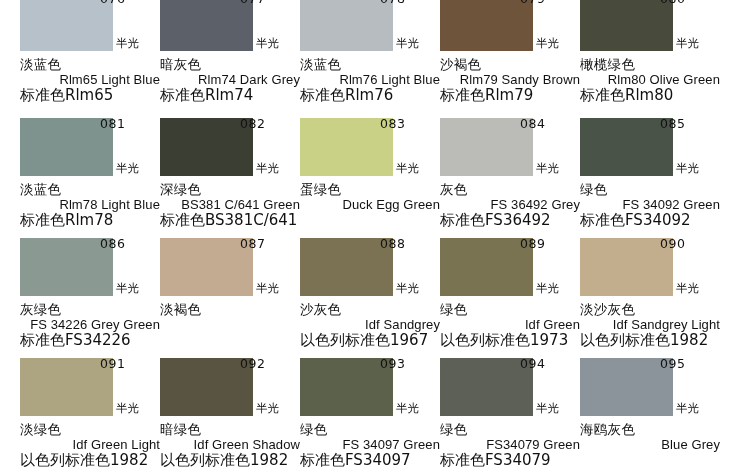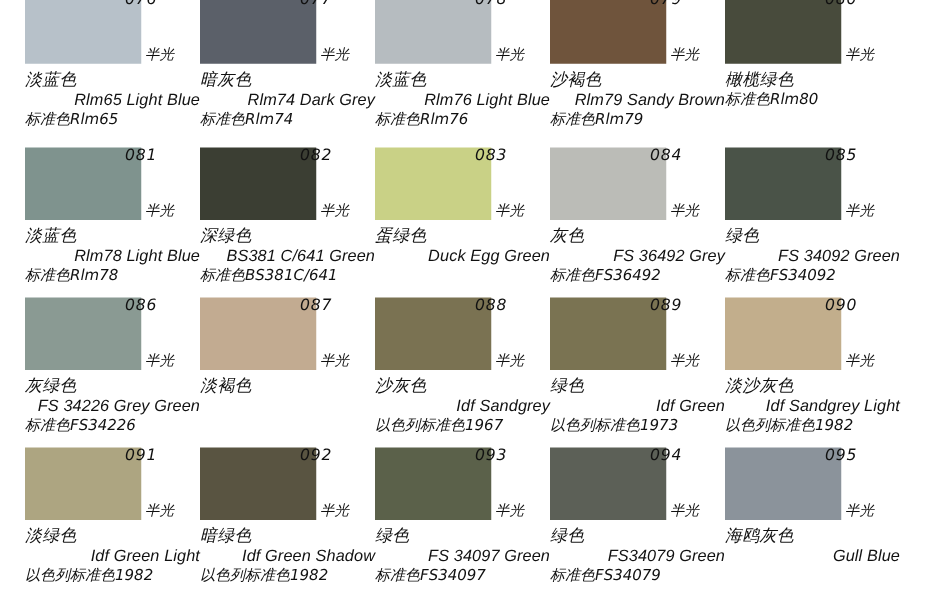--- a/index.html
+++ b/index.html
@@ -13,21 +13,20 @@
     overflow: hidden;
     font-family: "Liberation Sans", "DejaVu Sans", sans-serif;
     color: #1a1a1a;
     -webkit-font-smoothing: antialiased;
   }
 
   #chart {
     position: relative;
     width: 750px;
     height: 424px;
-    font-style: italic;
   }
 
   .swatch-cell {
     position: absolute;
     width: 140px;
   }
 
   .swatch-box-wrap {
     position: relative;
     height: 58px;
@@ -78,21 +77,21 @@
   .name-en {
     font-size: 13px;
     line-height: 16px;
     color: #111111;
     white-space: nowrap;
     letter-spacing: 0.1px;
     text-align: right;
   }
 
   .name-std {
-    font-size: 12px;
+    font-size: 15px;
     line-height: 14px;
     color: #111111;
     font-family: "DejaVu Sans", sans-serif;
     white-space: nowrap;
   }
 
   .name-std.empty { visibility: hidden; }
 </style>
 </head>
 <body>
@@ -147,20 +146,21 @@
       </div>
     </div>
     <div class="swatch-cell" style="left: 580px; top: -7px;">
       <div class="swatch-box-wrap">
         <div class="swatch-box" style="background: rgb(72, 75, 60);"></div>
         <div class="code-label">080</div>
         <div class="finish-label">半光</div>
       </div>
       <div class="text-block">
         <div class="name-cn">橄榄绿色</div>
+        <div class="name-en">Rlm80 Olive Green</div>
         <div class="name-std">标准色Rlm80</div>
       </div>
     </div>
     <div class="swatch-cell" style="left: 20px; top: 118px;">
       <div class="swatch-box-wrap">
         <div class="swatch-box" style="background: rgb(127, 147, 142);"></div>
         <div class="code-label">081</div>
         <div class="finish-label">半光</div>
       </div>
       <div class="text-block">
@@ -325,17 +325,17 @@
       </div>
     </div>
     <div class="swatch-cell" style="left: 580px; top: 358px;">
       <div class="swatch-box-wrap">
         <div class="swatch-box" style="background: rgb(139, 147, 155);"></div>
         <div class="code-label">095</div>
         <div class="finish-label">半光</div>
       </div>
       <div class="text-block">
         <div class="name-cn">海鸥灰色</div>
-        <div class="name-en">Gull Blue</div>
+        <div class="name-en">Blue Grey</div>
         <div class="name-std empty"></div>
       </div>
     </div>
   </div>
 
 </body></html>

